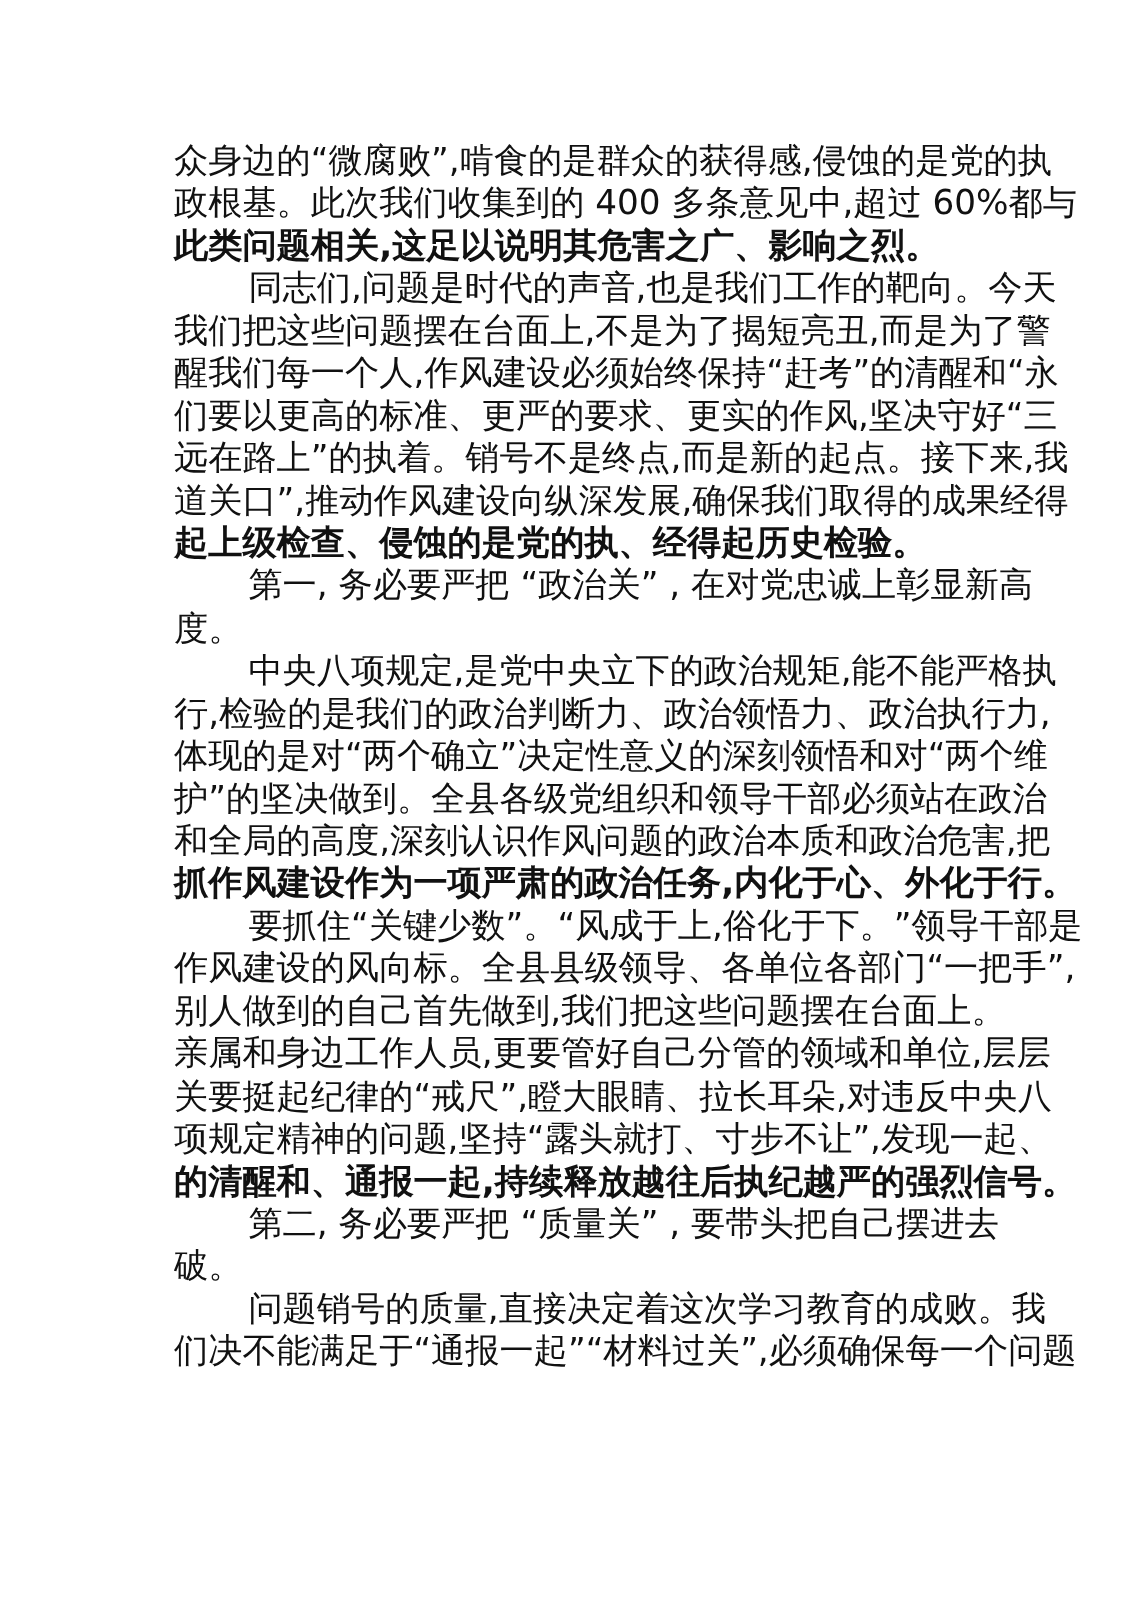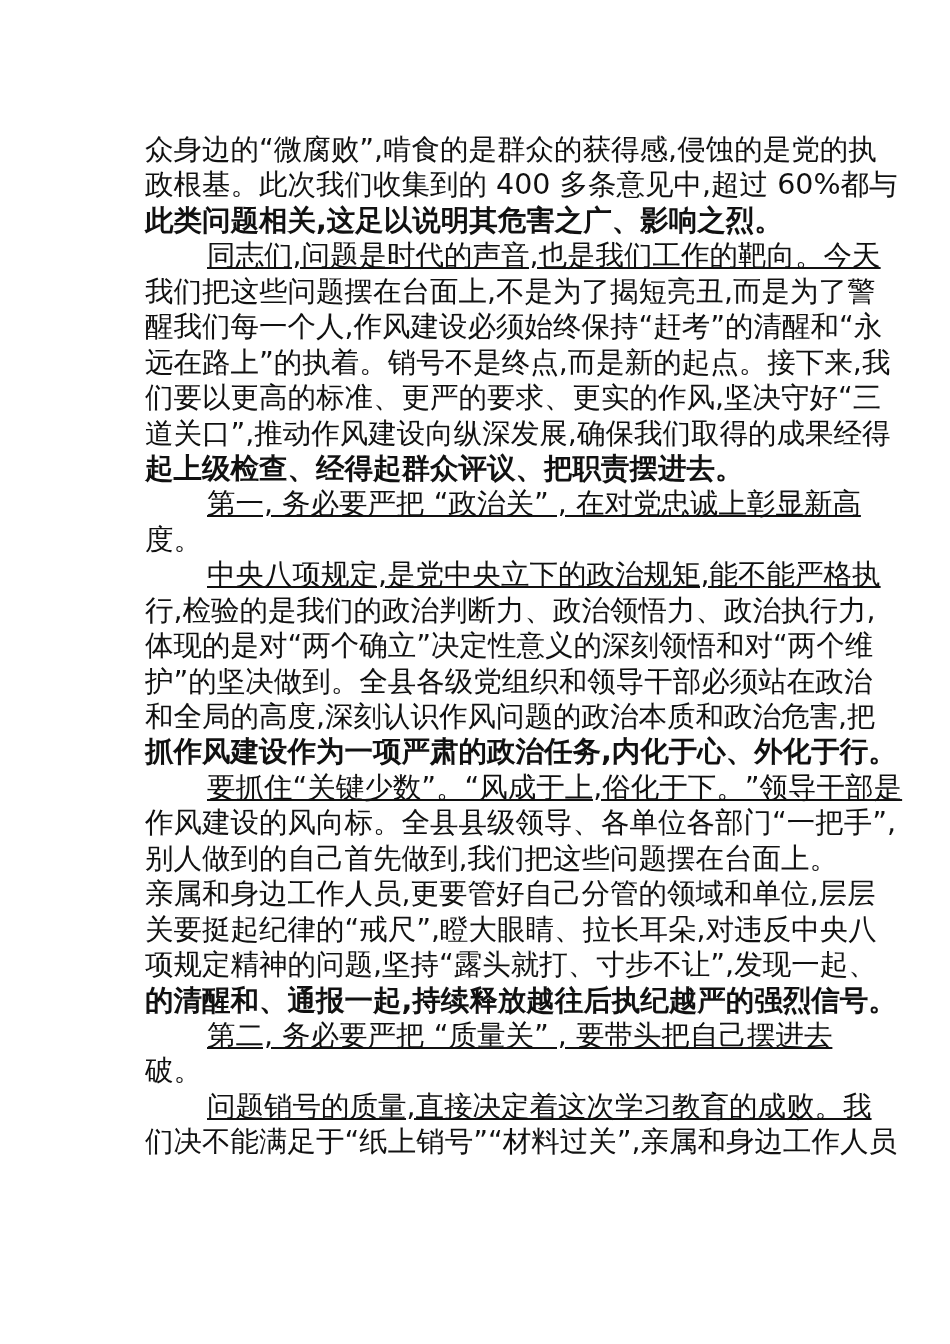--- a/index.html
+++ b/index.html
@@ -9,72 +9,71 @@
     }
     body {
       width: 950px;
       height: 1344px;
       position: relative;
       overflow: hidden;
     }
     .page {
       position: absolute;
       left: 145px;
-      top: 132px;
+      top: 116px;
       width: 662px;
     }
     .line {
       height: 35.45px;
       line-height: 35.45px;
       font-family: "DejaVu Sans", "Liberation Sans", sans-serif;
       font-size: 28.5px;
       color: #111111;
       white-space: nowrap;
       text-align: justify;
       text-align-last: justify;
       letter-spacing: 0px;
     }
     .line.indent {
       padding-left: 62px;
-      text-decoration: underline;
     }
     .line.last {
       text-align-last: left;
       font-weight: bold;
     }
     .line.heading {
       font-weight: normal;
     }
   </style>
 </head>
 <body>
 
 <div class="page">
   <div class="line">众身边的“微腐败”,啃食的是群众的获得感,侵蚀的是党的执</div>
   <div class="line">政根基。此次我们收集到的 400 多条意见中,超过 60%都与</div>
   <div class="line last">此类问题相关,这足以说明其危害之广、影响之烈。</div>
   <div class="line indent">同志们,问题是时代的声音,也是我们工作的靶向。今天</div>
   <div class="line">我们把这些问题摆在台面上,不是为了揭短亮丑,而是为了警</div>
   <div class="line">醒我们每一个人,作风建设必须始终保持“赶考”的清醒和“永</div>
+  <div class="line">们要以更高的标准、更严的要求、更实的作风,坚决守好“三</div>
   <div class="line">远在路上”的执着。销号不是终点,而是新的起点。接下来,我</div>
-  <div class="line">们要以更高的标准、更严的要求、更实的作风,坚决守好“三</div>
   <div class="line">道关口”,推动作风建设向纵深发展,确保我们取得的成果经得</div>
-  <div class="line last">起上级检查、经得起群众评议、把职责摆进去。</div>
+  <div class="line last">起上级检查、侵蚀的是党的执、经得起历史检验。</div>
   <div class="line heading indent">第一, 务必要严把 “政治关” , 在对党忠诚上彰显新高</div>
   <div class="line heading last">度。</div>
   <div class="line indent">中央八项规定,是党中央立下的政治规矩,能不能严格执</div>
   <div class="line">行,检验的是我们的政治判断力、政治领悟力、政治执行力,</div>
   <div class="line">体现的是对“两个确立”决定性意义的深刻领悟和对“两个维</div>
   <div class="line">护”的坚决做到。全县各级党组织和领导干部必须站在政治</div>
   <div class="line">和全局的高度,深刻认识作风问题的政治本质和政治危害,把</div>
   <div class="line last">抓作风建设作为一项严肃的政治任务,内化于心、外化于行。</div>
   <div class="line indent">要抓住“关键少数”。“风成于上,俗化于下。”领导干部是</div>
   <div class="line">作风建设的风向标。全县县级领导、各单位各部门“一把手”,</div>
   <div class="line">别人做到的自己首先做到,我们把这些问题摆在台面上。</div>
   <div class="line">亲属和身边工作人员,更要管好自己分管的领域和单位,层层</div>
   <div class="line">关要挺起纪律的“戒尺”,瞪大眼睛、拉长耳朵,对违反中央八</div>
   <div class="line">项规定精神的问题,坚持“露头就打、寸步不让”,发现一起、</div>
   <div class="line last">的清醒和、通报一起,持续释放越往后执纪越严的强烈信号。</div>
   <div class="line heading indent">第二, 务必要严把 “质量关” , 要带头把自己摆进去</div>
   <div class="line heading last">破。</div>
   <div class="line indent">问题销号的质量,直接决定着这次学习教育的成败。我</div>
-  <div class="line">们决不能满足于“纸上销号”“材料过关”,亲属和身边工作人员</div>
+  <div class="line">们决不能满足于“通报一起”“材料过关”,必须确保每一个问题</div>
 </div>
 
 </body></html>

